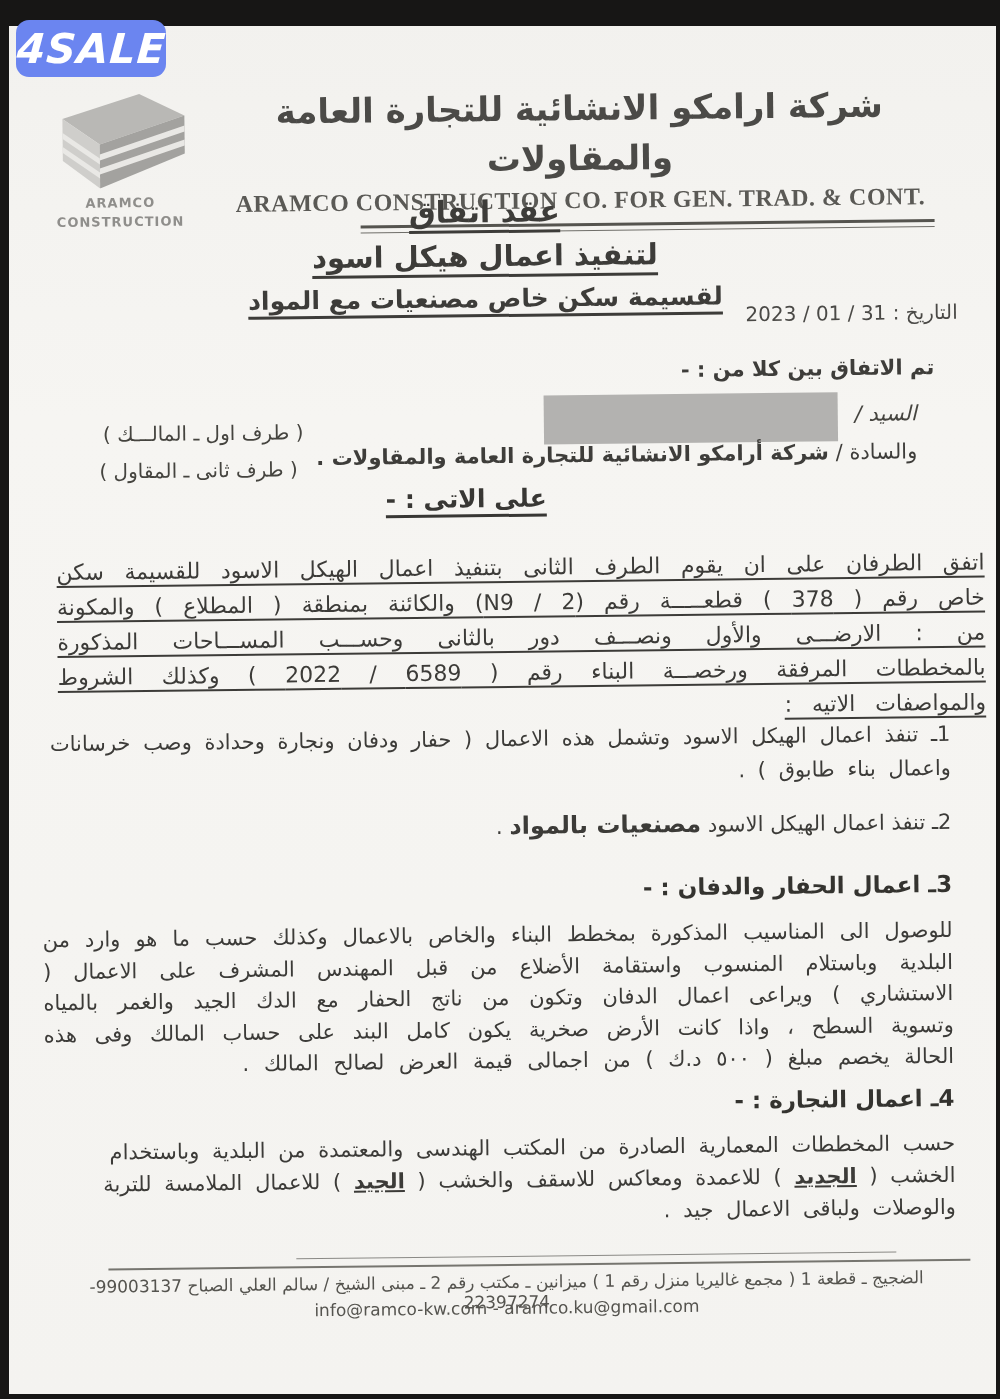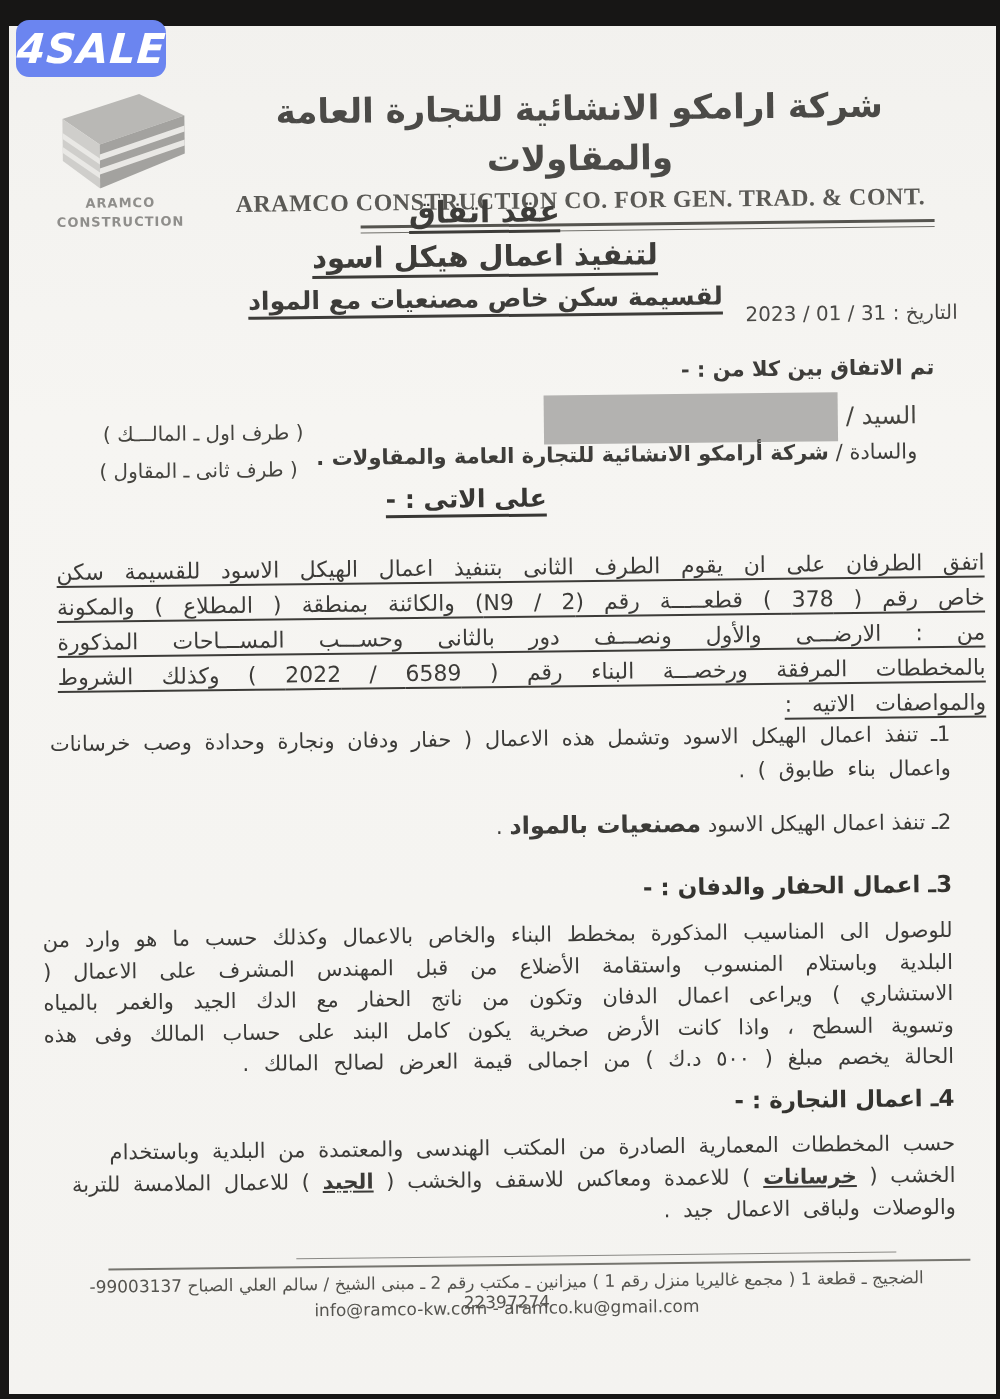--- a/index.html
+++ b/index.html
@@ -47,21 +47,21 @@
     text-decoration-thickness:2.5px;text-underline-offset:8px;line-height:44px;}
   .titles .t2{font-size:29px;font-weight:bold;text-decoration:underline;
     text-decoration-thickness:2.5px;text-underline-offset:8px;line-height:45px;}
   .titles .t3{font-size:25px;font-weight:bold;text-decoration:underline;
     text-decoration-thickness:2.5px;text-underline-offset:7px;line-height:40px;}
 
   .dateline{position:absolute;right:38px;top:305px;font-size:20px;color:#4a4946;direction:rtl;}
 
   .intro{position:absolute;right:62px;top:360px;font-size:21px;font-weight:bold;color:#3e3d3a;direction:rtl;}
 
-  .p1-label{position:absolute;right:80px;top:406px;font-size:24px;color:#45443f;direction:rtl;}
+  .p1-label{position:absolute;right:80px;top:406px;font-size:21px;color:#45443f;direction:rtl;font-style:italic;}
   .redact{position:absolute;left:547px;top:396px;width:294px;height:49px;background:#b3b2b0;}
   .p1-role{position:absolute;left:106px;top:418px;font-size:20px;color:#45443f;direction:rtl;}
   .p2-line{position:absolute;right:80px;top:444px;font-size:21px;color:#3e3d3a;direction:rtl;}
   .p2-line .bold{font-weight:bold;}
   .p2-role{position:absolute;left:102px;top:455px;font-size:20px;color:#45443f;direction:rtl;}
 
   .following{position:absolute;left:388px;top:484px;font-size:25px;font-weight:bold;color:#383734;
     direction:rtl;text-decoration:underline;text-decoration-thickness:3px;text-underline-offset:7px;}
 
   .agreement{
@@ -135,21 +135,21 @@
     <div class="agreement">اتفق الطرفان على ان يقوم الطرف الثانى بتنفيذ اعمال الهيكل الاسود للقسيمة سكن خاص رقم ( 378 ) قطعـــــة رقم (N9 / 2) والكائنة بمنطقة ( المطلاع ) والمكونة من : الارضـــى والأول ونصـــف دور بالثانى وحســـب المســـاحات المذكورة بالمخططات المرفقة ورخصـــة البناء رقم ( 6589 / 2022 ) وكذلك الشروط والمواصفات الاتيه :</div>
 
     <div class="clause c1">1ـ تنفذ اعمال الهيكل الاسود وتشمل هذه الاعمال ( حفار ودفان ونجارة وحدادة وصب خرسانات واعمال بناء طابوق ) .</div>
 
     <div class="clause c2"><span>2ـ تنفذ اعمال الهيكل الاسود </span><span class="bold">مصنعيات بالمواد</span><span> .</span></div>
 
     <div class="chead c3h">3ـ اعمال الحفار والدفان : -</div>
     <div class="clause c3b">للوصول الى المناسيب المذكورة بمخطط البناء والخاص بالاعمال وكذلك حسب ما هو وارد من البلدية وباستلام المنسوب واستقامة الأضلاع من قبل المهندس المشرف على الاعمال ( الاستشاري ) ويراعى اعمال الدفان وتكون من ناتج الحفار مع الدك الجيد والغمر بالمياه وتسوية السطح ، واذا كانت الأرض صخرية يكون كامل البند على حساب المالك وفى هذه الحالة يخصم مبلغ ( ٥٠٠ د.ك ) من اجمالى قيمة العرض لصالح المالك .</div>
 
     <div class="chead c4h">4ـ اعمال النجارة : -</div>
-    <div class="clause c4b"><span>حسب المخططات المعمارية الصادرة من المكتب الهندسى والمعتمدة من البلدية وباستخدام الخشب ( </span><span class="bold">خرسانات</span><span> ) للاعمدة ومعاكس للاسقف والخشب ( </span><span class="bold">الجيد</span><span> ) للاعمال الملامسة للتربة والوصلات ولباقى الاعمال جيد .</span></div>
+    <div class="clause c4b"><span>حسب المخططات المعمارية الصادرة من المكتب الهندسى والمعتمدة من البلدية وباستخدام الخشب ( </span><span class="bold">الجديد</span><span> ) للاعمدة ومعاكس للاسقف والخشب ( </span><span class="bold">الجيد</span><span> ) للاعمال الملامسة للتربة والوصلات ولباقى الاعمال جيد .</span></div>
 
     <div class="foot-rule-thin"></div>
     <div class="foot-rule"></div>
     <div class="foot-address">الضجيج ـ قطعة 1 ( مجمع غاليريا منزل رقم 1 ) ميزانين ـ مكتب رقم 2 ـ مبنى الشيخ / سالم العلي الصباح 99003137-22397274</div>
     <div class="foot-emails">info@ramco-kw.com - aramco.ku@gmail.com</div>
 
   </div>
 </div>
 
 <div class="frame top"></div>

